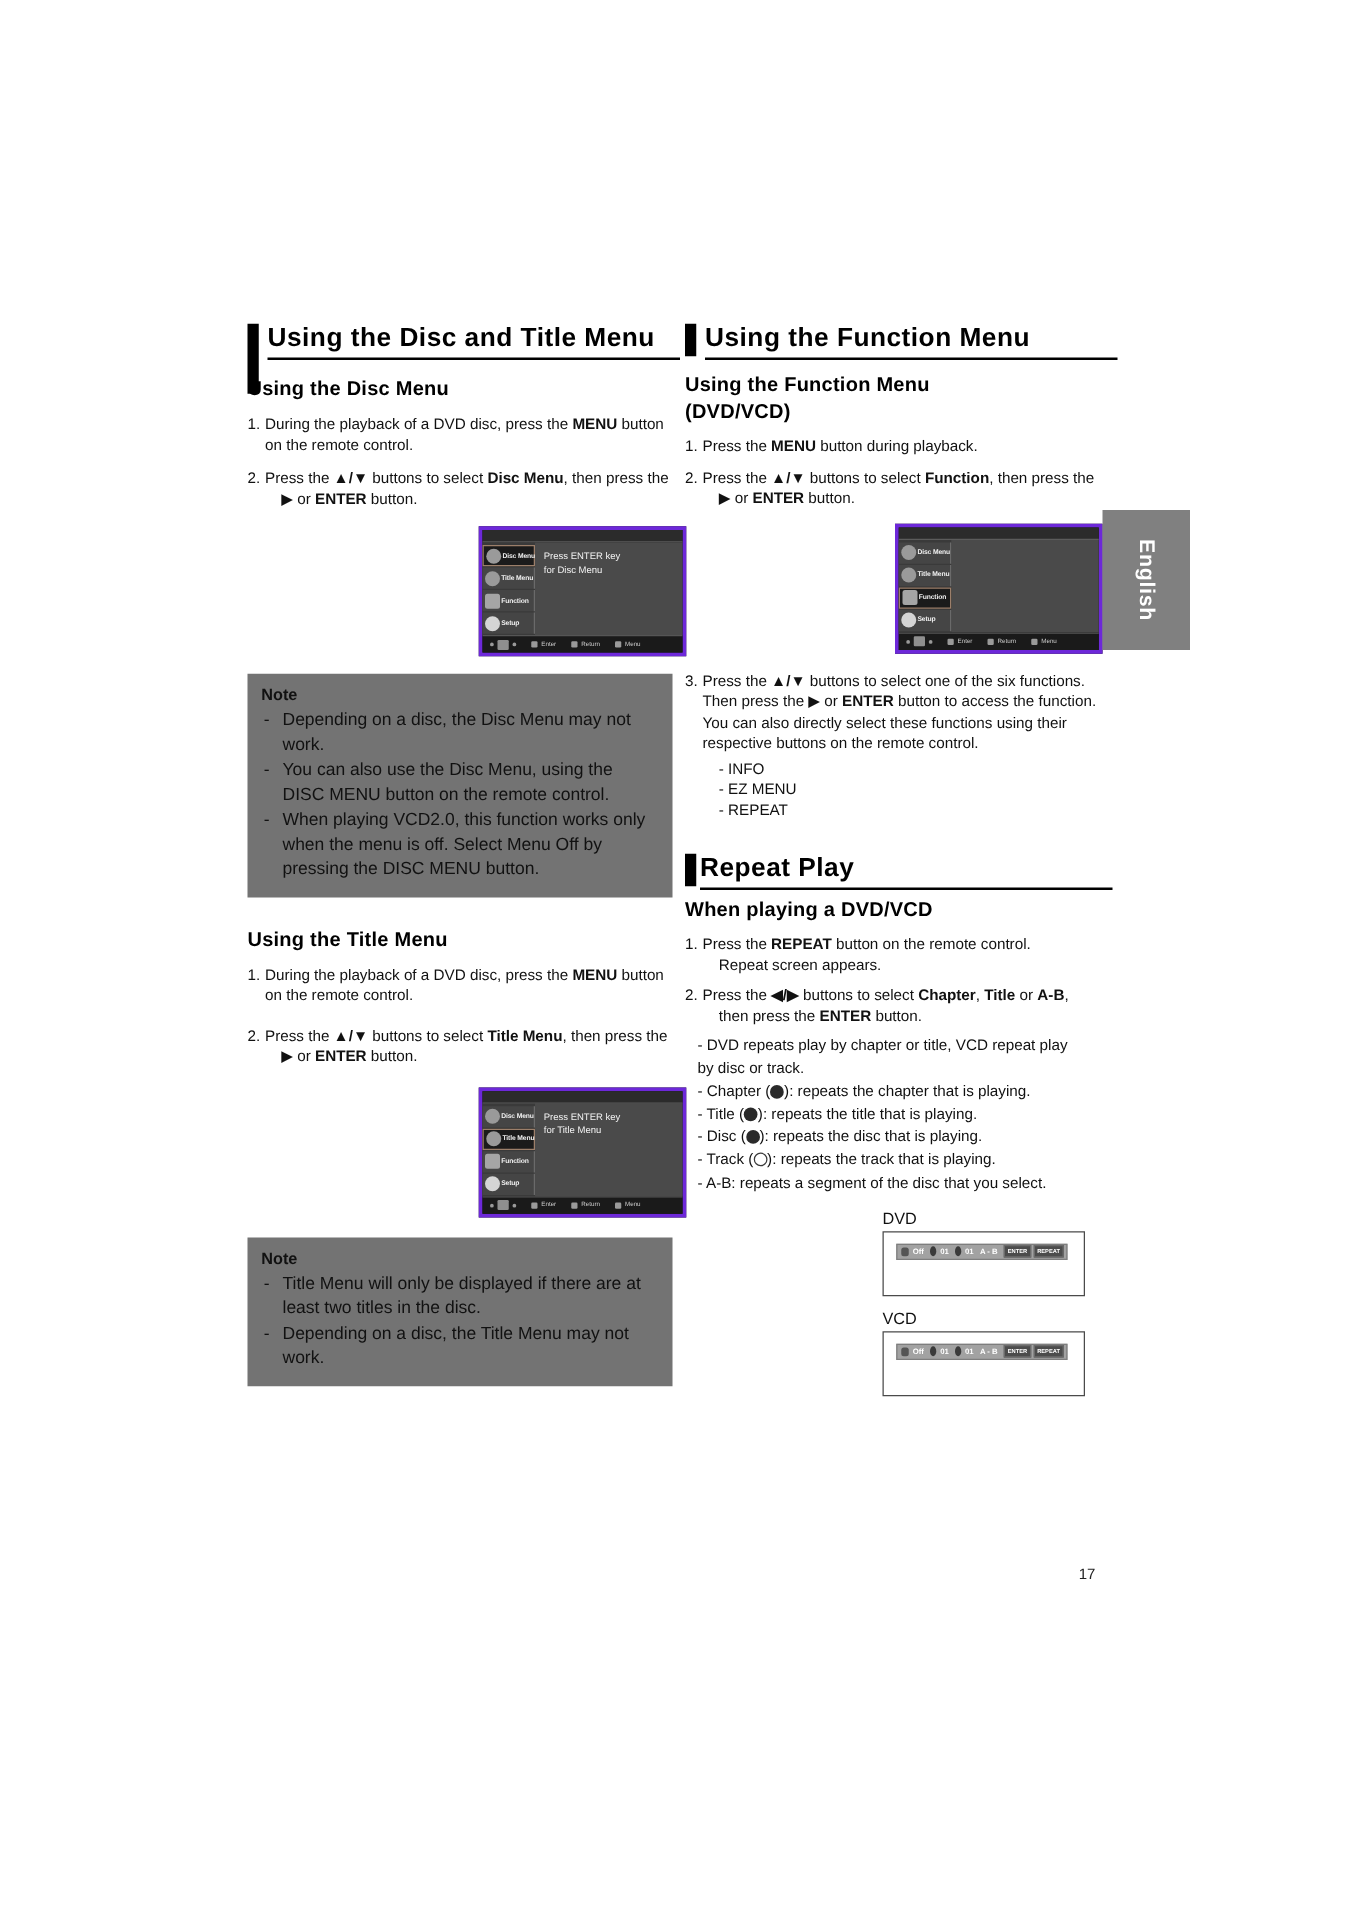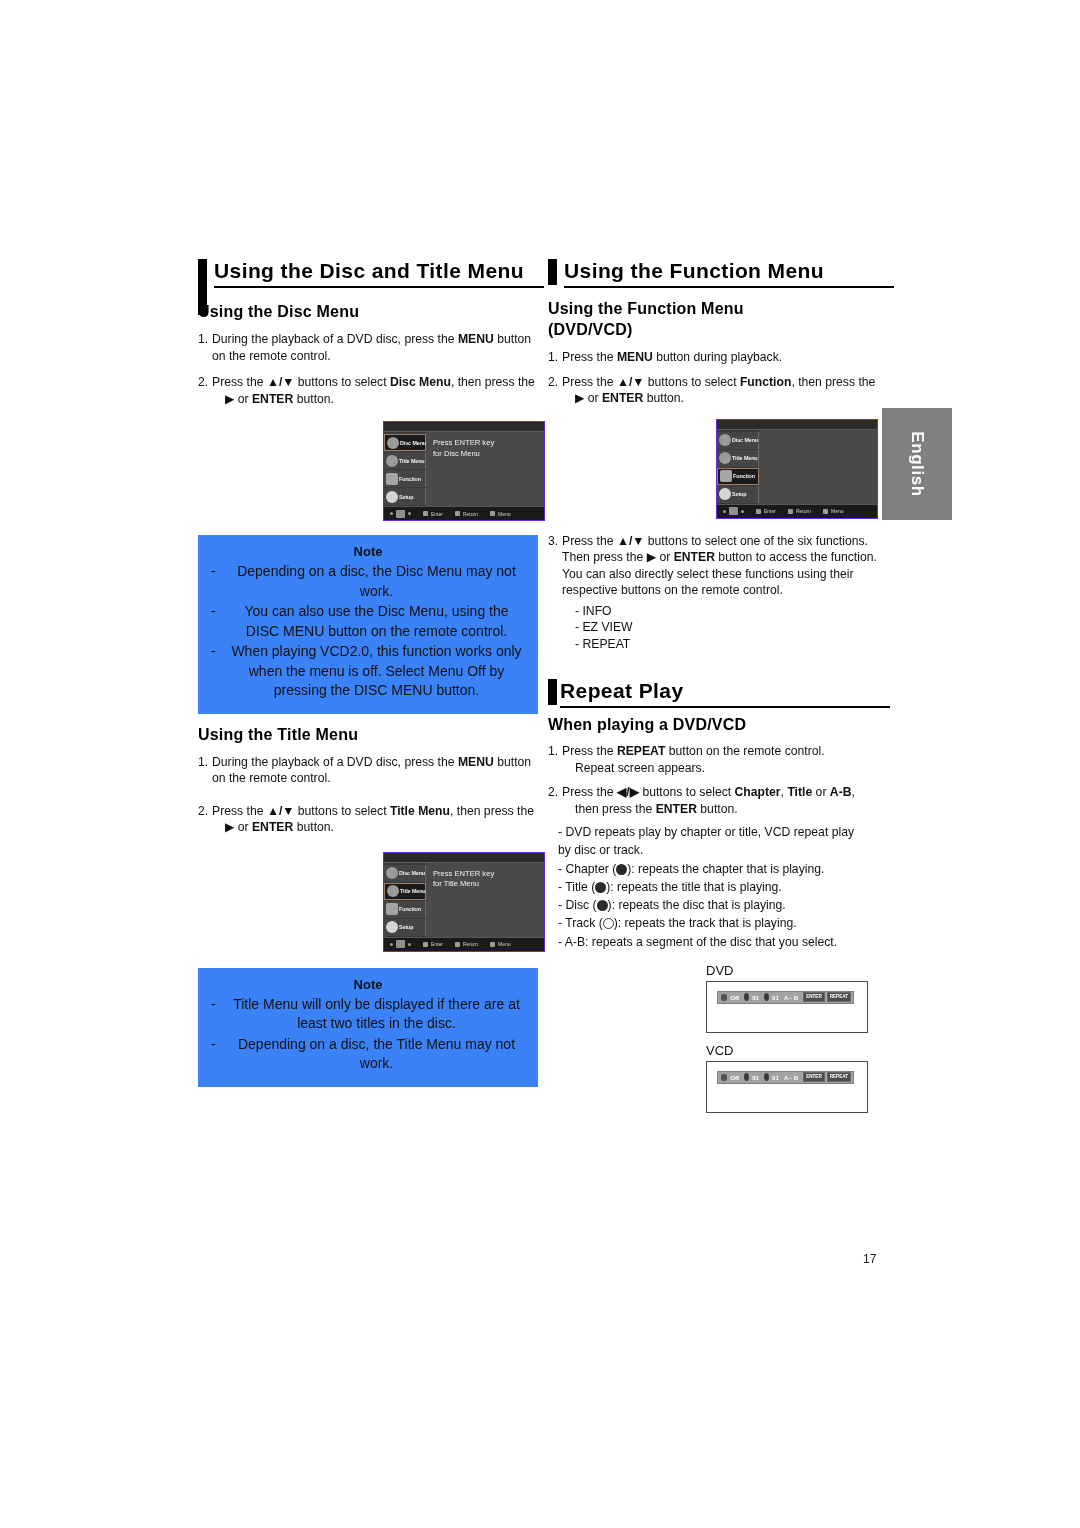--- a/index.html
+++ b/index.html
@@ -96,24 +96,23 @@
   .bullets div { white-space: nowrap; }
 
   .para {
     font-size: 14.6px;
     line-height: 19px;
     margin: 10px 0 2px 0;
   }
 
   
   .note {
-    background: #3b82f6;
+    background: #737373;
     padding: 9px 11px 12px 11px;
     margin-top: 14px;
-    text-align: center;
   }
   .note .note-title {
     font-size: 13px;
     font-weight: bold;
     margin-bottom: 3px;
   }
   .note ul {
     margin: 0;
     padding: 0;
     list-style: none;
@@ -129,21 +128,21 @@
     content: "-";
     position: absolute;
     left: 2px;
     top: 0;
   }
 
   
   .tv {
     width: 160px;
     background: #0d0d0d;
-    border: 1px solid #6d28d9;
+    border: 3px solid #6d28d9;
     position: relative;
   }
   .tv .tv-topbar {
     height: 9px;
     background: #2b2b2b;
     border-bottom: 1px solid #5b5b5b;
   }
   .tv .tv-body {
     display: flex;
     height: 74px;
@@ -407,21 +406,21 @@
 
     <div class="note">
       <div class="note-title">Note</div>
       <ul>
         <li>Depending on a disc, the Disc Menu may not work.</li>
         <li>You can also use the Disc Menu, using the DISC MENU button on the remote control.</li>
         <li>When playing VCD2.0, this function works only when the menu is off. Select Menu Off by pressing the DISC MENU button.</li>
       </ul>
     </div>
 
-    <div class="sub-head" style="margin-top:10px;">Using the Title Menu</div>
+    <div class="sub-head" style="margin-top:24px;">Using the Title Menu</div>
 
     <div class="step">
       <span class="num">1.</span>
       <span class="txt"><span>During the playback of a DVD disc, press the </span><b>MENU</b><span> button on the remote control.</span></span>
     </div>
 
     <div class="step" style="margin-top:16px;">
       <span class="num">2.</span>
       <span class="txt"><span>Press the </span><b>▲/▼</b><span> buttons to select </span><b>Title Menu</b><span>, then press the</span><br>
       <span class="indent"><span>▶ or </span><b>ENTER</b><span> button.</span></span></span>
@@ -554,21 +553,21 @@
     <div class="step" style="margin-top:14px;margin-bottom:4px;">
       <span class="num">3.</span>
       <span class="txt"><span>Press the </span><b>▲/▼</b><span> buttons to select one of the six functions.</span><br>
       <span>Then press the ▶ or </span><b>ENTER</b><span> button to access the function.</span><br>
       <span>You can also directly select these functions using their</span><br>
       <span>respective buttons on the remote control.</span></span>
     </div>
 
     <div class="bullets" style="padding-left:27px;">
       <div>- INFO</div>
-      <div>- EZ VIEW</div>
+      <div>- EZ MENU</div>
       <div>- REPEAT</div>
     </div>
 
     <div class="sect-head" style="width:330px;margin-top:26px;padding-left:12px;">
       <span class="bar" style="height:26px;"></span>
       <span>Repeat Play</span>
       <span class="rule"></span>
     </div>
 
 

